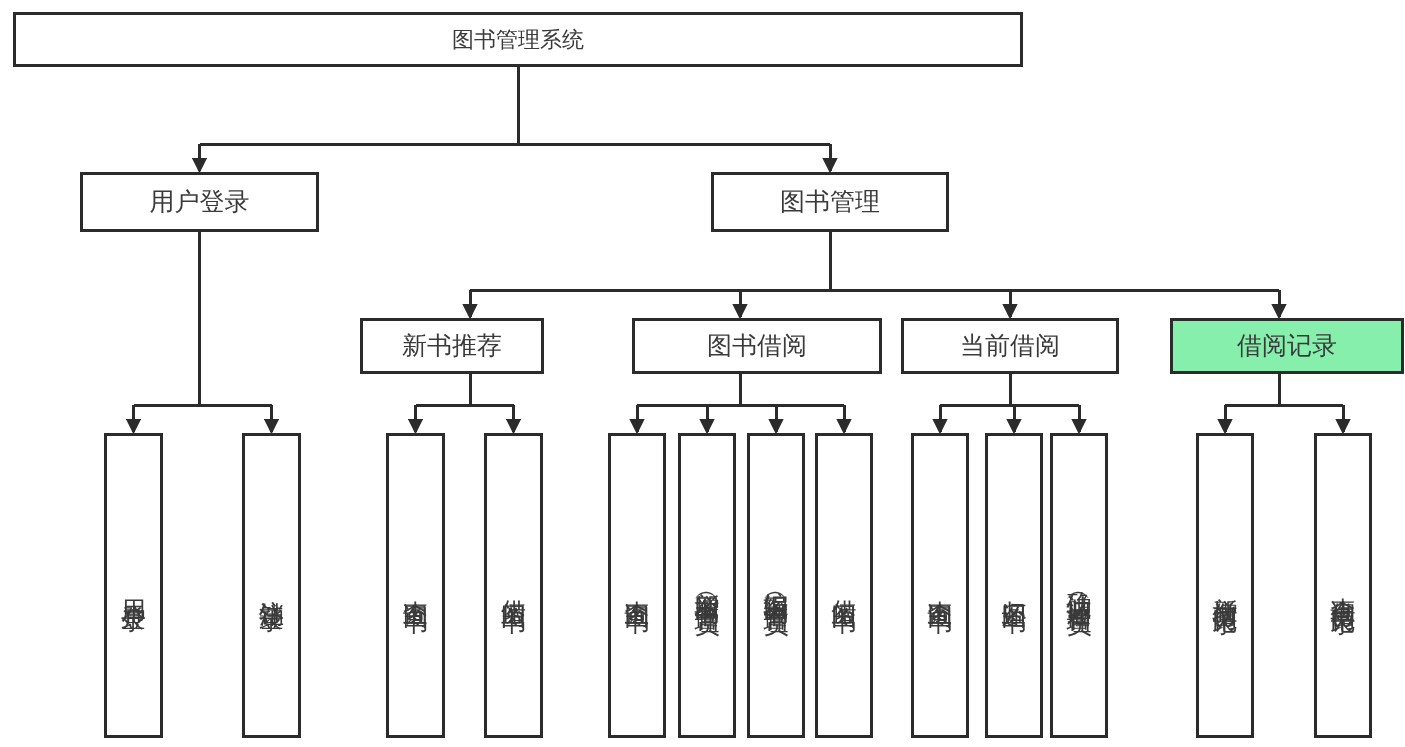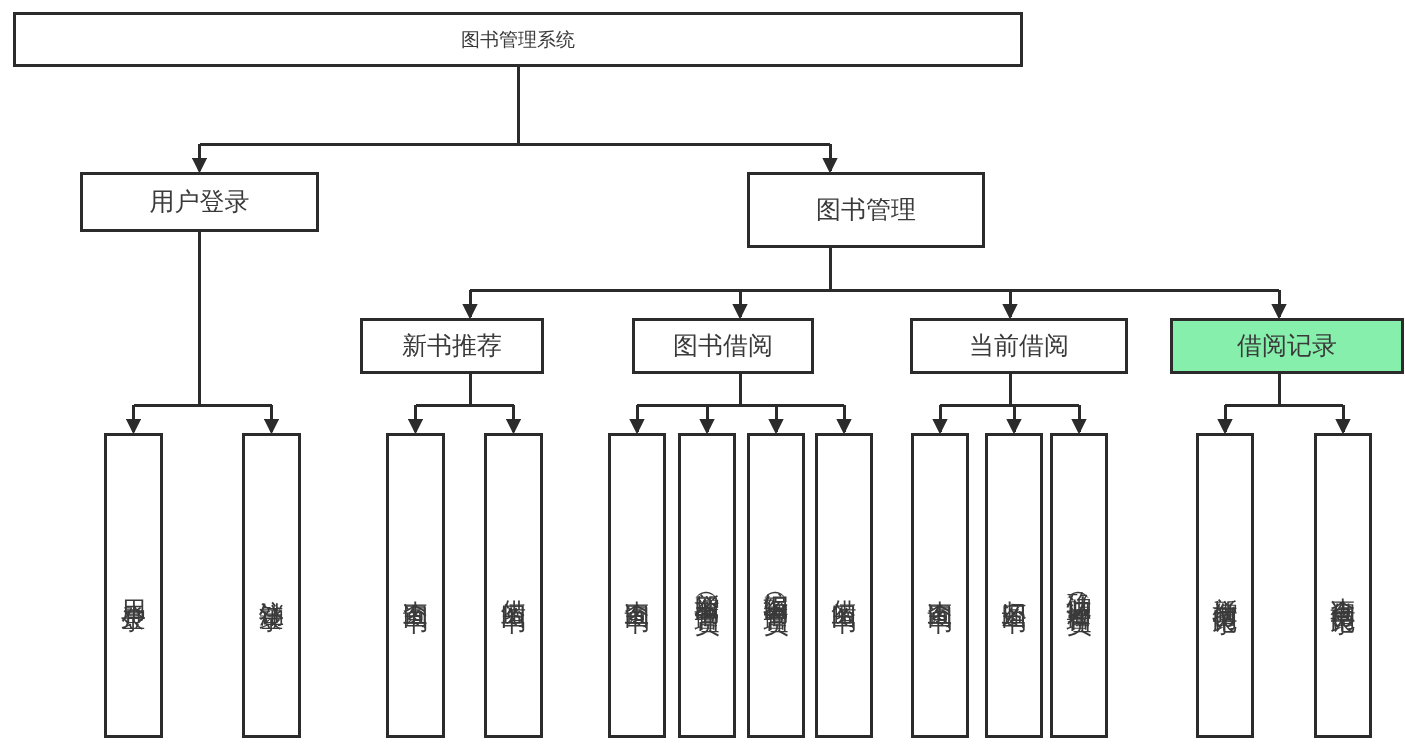--- a/index.html
+++ b/index.html
@@ -42,21 +42,21 @@
     text-align: center;
     white-space: nowrap;
   }
   .node.horizontal .node-label {
     font-size: 25px;
   }
   .node.root {
     border-width: 3px;
   }
   .node.root .node-label {
-    font-size: 19px;
+    font-size: 22px;
   }
   .node.vertical {
     align-items: center;
     justify-content: center;
     padding: 6px 0;
   }
   .node.vertical .node-label {
     writing-mode: vertical-rl;
     text-orientation: upright;
     font-size: 25px;
@@ -118,30 +118,30 @@
       <line x1="1225" y1="405" x2="1225" y2="432" stroke="#2b2b2b" stroke-width="3" shape-rendering="crispEdges" marker-end="url(#arrow)"></line>
       <line x1="1343" y1="405" x2="1343" y2="432" stroke="#2b2b2b" stroke-width="3" shape-rendering="crispEdges" marker-end="url(#arrow)"></line>
     </svg>
   <div id="nodes-layer">
       <div class="node horizontal root" style="left: 13px; top: 12px; width: 1010px; height: 55px; border-color: rgb(43, 43, 43); background: rgb(255, 255, 255);">
         <span class="node-label" style="color: rgb(58, 58, 58);">图书管理系统</span>
       </div>
       <div class="node horizontal" style="left: 80px; top: 172px; width: 239px; height: 60px; border-color: rgb(43, 43, 43); background: rgb(255, 255, 255);">
         <span class="node-label" style="color: rgb(58, 58, 58);">用户登录</span>
       </div>
-      <div class="node horizontal" style="left: 711px; top: 172px; width: 238px; height: 76px; border-color: rgb(43, 43, 43); background: rgb(255, 255, 255); margin-left: 36px;">
+      <div class="node horizontal" style="left: 711px; top: 172px; width: 238px; height: 60px; border-color: rgb(43, 43, 43); background: rgb(255, 255, 255);">
         <span class="node-label" style="color: rgb(58, 58, 58);">图书管理</span>
       </div>
       <div class="node horizontal" style="left: 360px; top: 318px; width: 184px; height: 56px; border-color: rgb(43, 43, 43); background: rgb(255, 255, 255);">
         <span class="node-label" style="color: rgb(58, 58, 58);">新书推荐</span>
       </div>
-      <div class="node horizontal" style="left: 632px; top: 318px; width: 182px; height: 56px; border-color: rgb(43, 43, 43); background: rgb(255, 255, 255);">
+      <div class="node horizontal" style="left: 632px; top: 318px; width: 250px; height: 56px; border-color: rgb(43, 43, 43); background: rgb(255, 255, 255);">
         <span class="node-label" style="color: rgb(58, 58, 58);">图书借阅</span>
       </div>
-      <div class="node horizontal" style="left: 901px; top: 318px; width: 218px; height: 56px; border-color: rgb(43, 43, 43); background: rgb(255, 255, 255); margin-left: 9px;">
+      <div class="node horizontal" style="left: 901px; top: 318px; width: 218px; height: 56px; border-color: rgb(43, 43, 43); background: rgb(255, 255, 255);">
         <span class="node-label" style="color: rgb(58, 58, 58);">当前借阅</span>
       </div>
       <div class="node horizontal" style="left: 1170px; top: 318px; width: 234px; height: 56px; border-color: rgb(43, 43, 43); background: #86efac;">
         <span class="node-label" style="color: rgb(58, 58, 58);">借阅记录</span>
       </div>
       <div class="node vertical" style="left: 104px; top: 433px; width: 59px; height: 305px; border-color: rgb(43, 43, 43); background: rgb(255, 255, 255);">
         <span class="node-label" style="color: rgb(58, 58, 58);">用户登录</span>
       </div>
       <div class="node vertical" style="left: 242px; top: 433px; width: 59px; height: 305px; border-color: rgb(43, 43, 43); background: rgb(255, 255, 255);">
         <span class="node-label" style="color: rgb(58, 58, 58);">注销登录</span>

